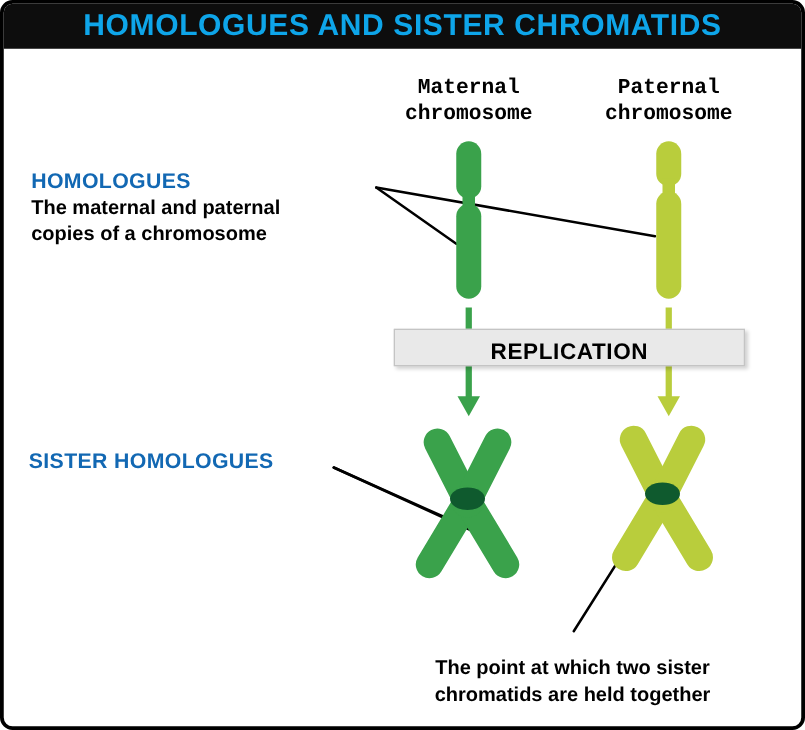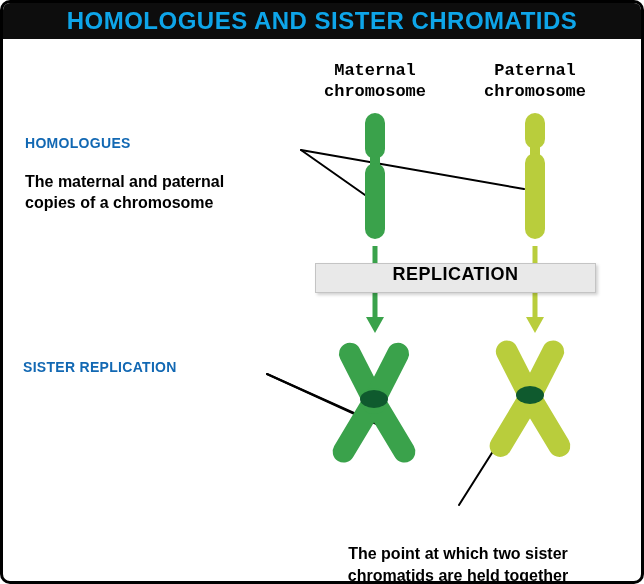--- a/index.html
+++ b/index.html
@@ -21,32 +21,32 @@
     font-size:24px;letter-spacing:.5px;
     display:flex;align-items:center;justify-content:center;
   }
   .abs{position:absolute;}
   .collabel{
     font-size:17px;line-height:21px;text-align:center;
     white-space:pre-line;
     font-family:Liberation Mono, monospace;
   }
   .blue-heading{
-    color:#1268b3;font-size:14px;letter-spacing:.3px;
+    color:#1268b3;font-size:17px;letter-spacing:.3px;
   }
   .desc{
-    font-size:16px;line-height:21px;white-space:pre-line;margin-top:20px;
+    font-size:16px;line-height:21px;white-space:pre-line;margin-top:1px;
   }
   .text-block{z-index:2;}
   svg.diagram{position:absolute;left:0;top:0;z-index:1;}
   .replication-bar{
     position:absolute;left:312px;top:260px;width:281px;height:30px;
     background:#e9e9e9;border:1px solid #c4c4c4;
     box-shadow:2px 2px 3px rgba(0,0,0,0.18);
-    display:flex;align-items:flex-start;justify-content:center;
+    display:flex;align-items:flex-end;justify-content:center;
     font-size:18px;letter-spacing:.5px;z-index:3;box-sizing:border-box;
   }
   .centromere-block{
     text-align:center;white-space:pre-line;
   }
   .centromere-block .desc{font-size:16px;line-height:22px;}
 </style>
 </head>
 <body>
 
@@ -133,21 +133,21 @@
     <div class="blue-heading">HOMOLOGUES</div>
     <div class="desc">The maternal and paternal
 copies of a chromosome</div>
   </div>
 
   <div class="replication-bar">
     <span>REPLICATION</span>
   </div>
 
   <div class="abs text-block" style="left:20px;top:356px;width:260px;">
-    <div class="blue-heading">SISTER REPLICATION</div>
+    <div class="blue-heading">SISTER HOMOLOGUES</div>
   </div>
 
   <div class="abs text-block centromere-block" style="left:300px;top:502px;width:310px;">
     <div class="desc">The point at which two sister
 chromatids are held together</div>
   </div>
 
 </div>
 
 </body></html>

